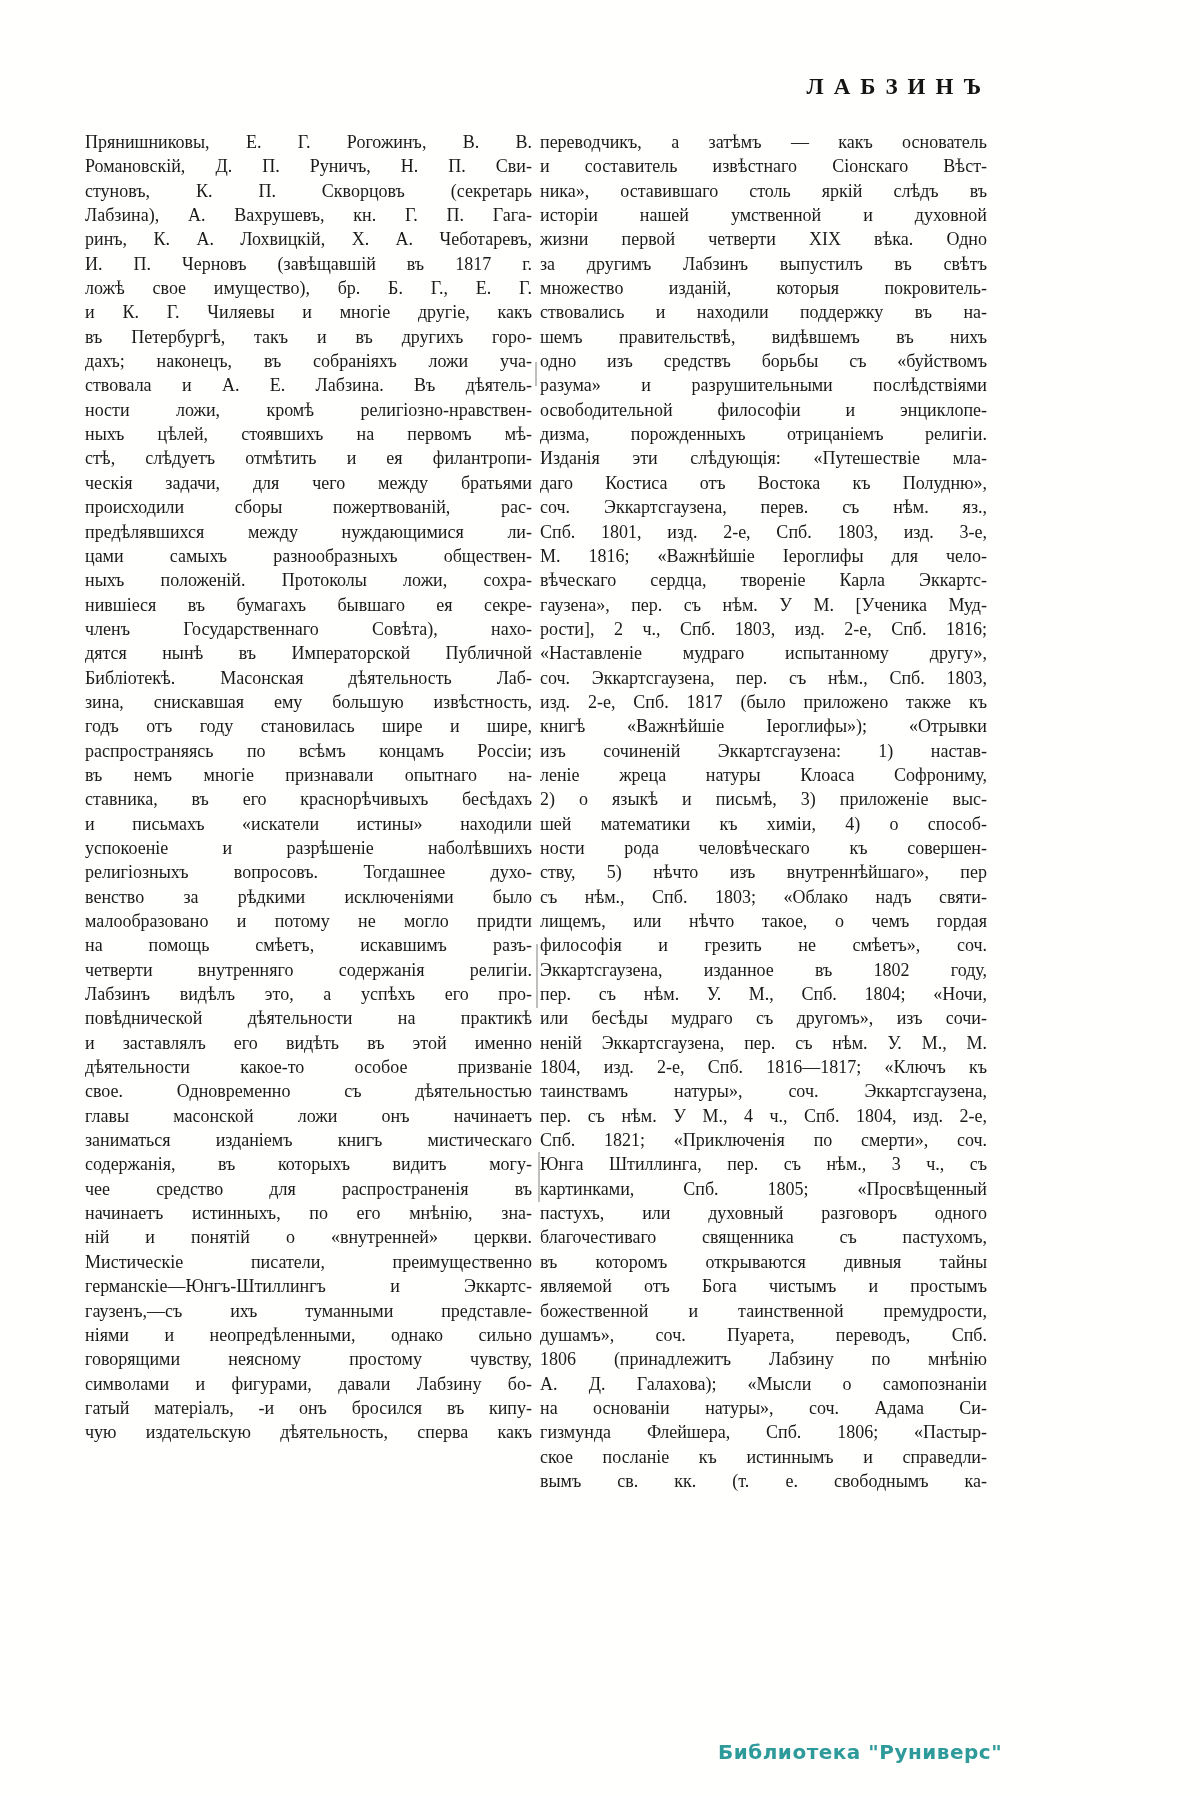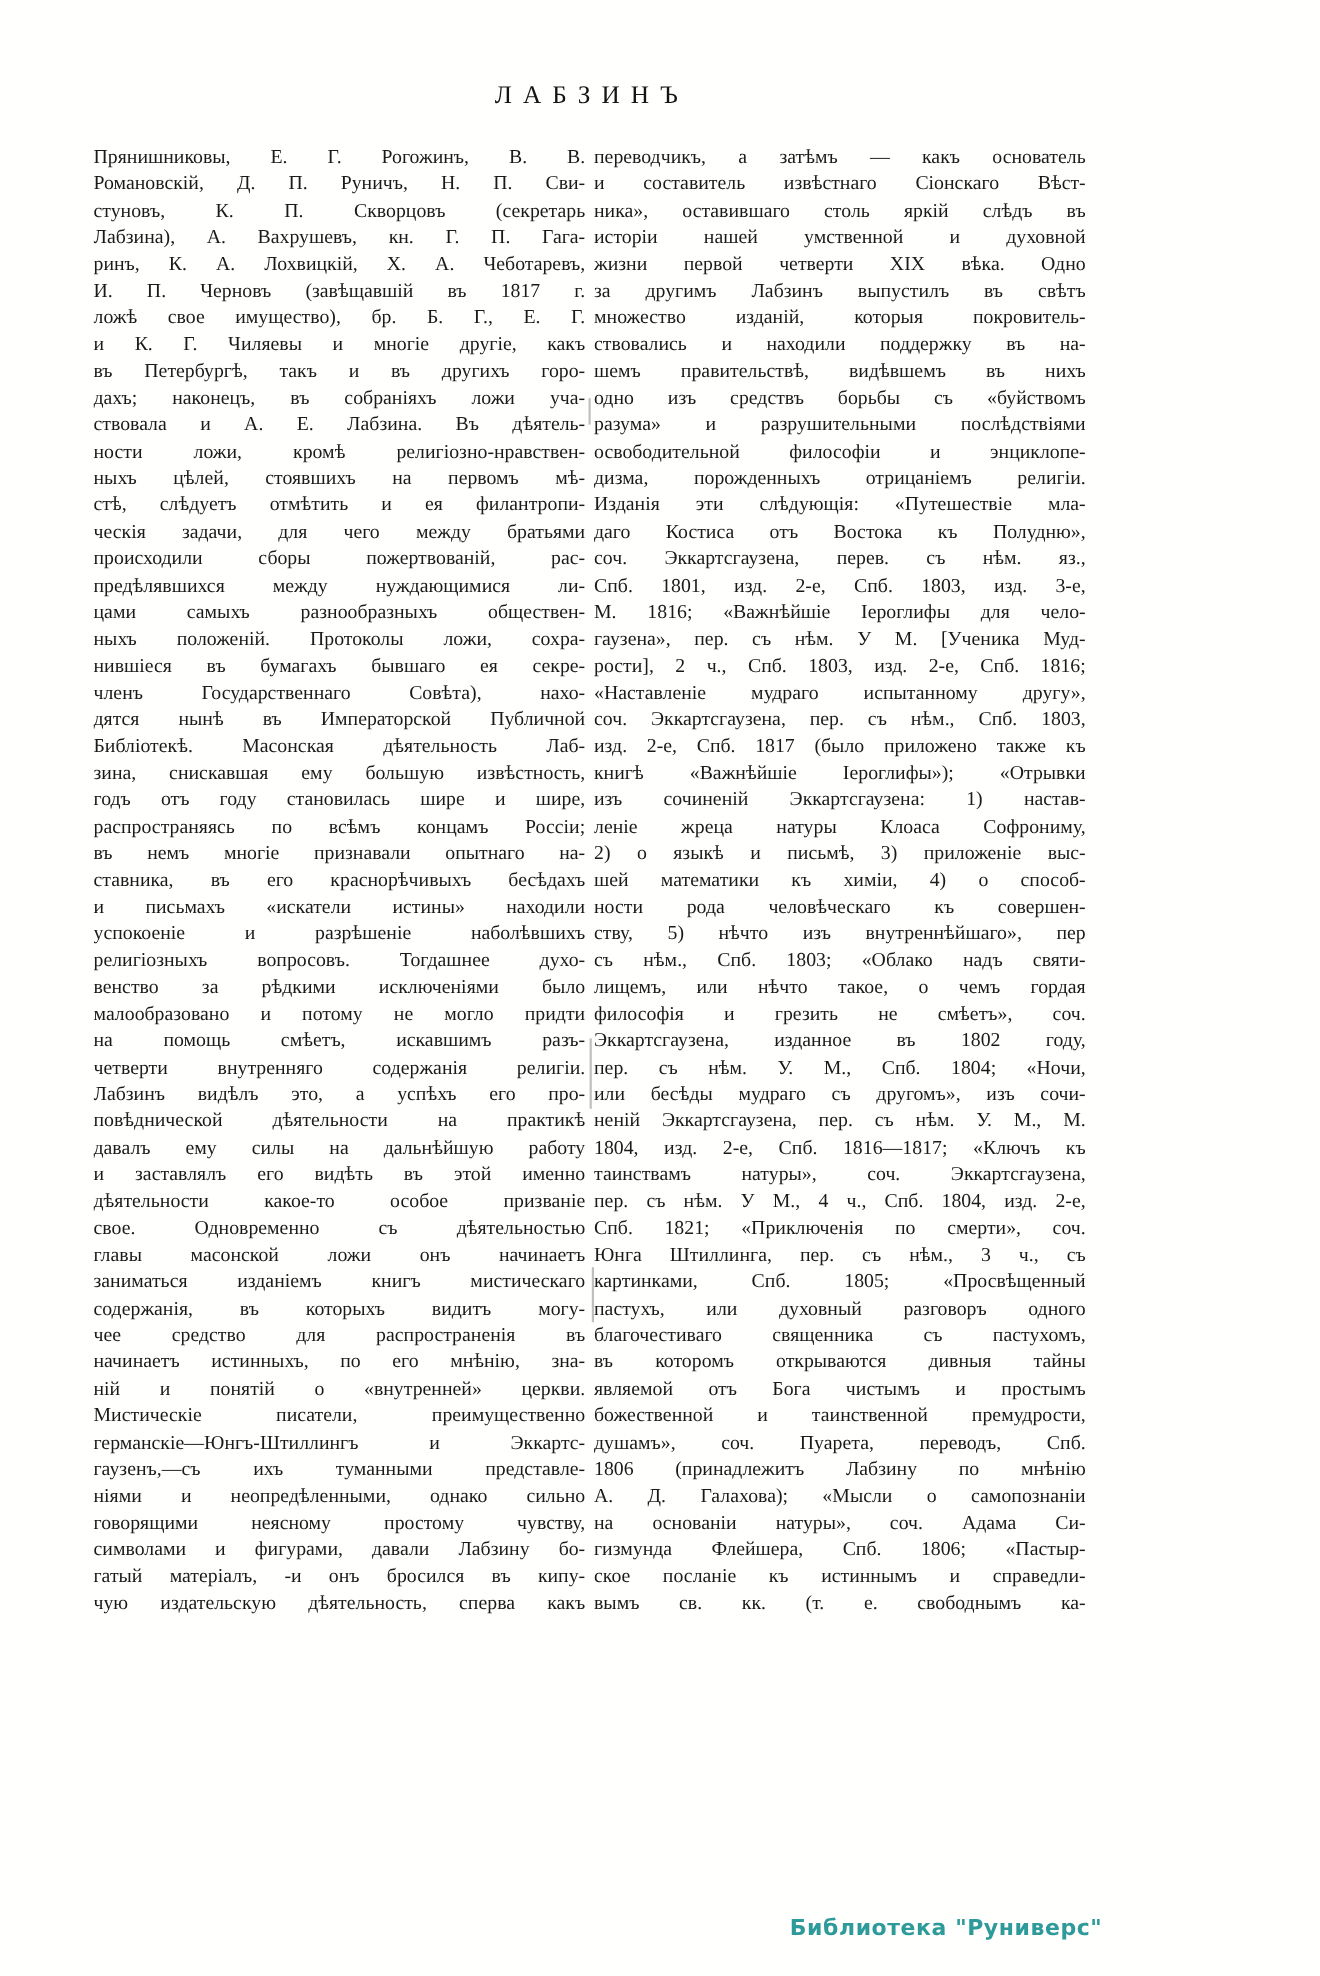--- a/index.html
+++ b/index.html
@@ -10,23 +10,23 @@
     background: #fffffe;
     font-family: "Liberation Serif", serif;
     color: #161616;
     overflow: hidden;
   }
   .page-header {
     position: absolute;
     top: 74px;
     left: 85px;
     width: 906px;
-    text-align: center;
+    text-align: right;
     font-size: 23px;
-    font-weight: 400;
+    font-weight: 700;
     letter-spacing: 10px;
     color: #141414;
   }
   .columns {
     position: absolute;
     top: 130px;
     left: 85px;
     width: 910px;
     display: flex;
     gap: 8px;
@@ -100,21 +100,20 @@
         <div class="text-line">ставника, въ его краснорѣчивыхъ бесѣдахъ</div>
         <div class="text-line">и письмахъ «искатели истины» находили</div>
         <div class="text-line">успокоеніе и разрѣшеніе наболѣвшихъ</div>
         <div class="text-line">религіозныхъ вопросовъ. Тогдашнее духо-</div>
         <div class="text-line">венство за рѣдкими исключеніями было</div>
         <div class="text-line">малообразовано и потому не могло придти</div>
         <div class="text-line">на помощь смѣетъ, искавшимъ разъ-</div>
         <div class="text-line">четверти внутренняго содержанія религіи.</div>
         <div class="text-line">Лабзинъ видѣлъ это, а успѣхъ его про-</div>
         <div class="text-line">повѣднической дѣятельности на практикѣ</div>
-        <div class="text-line">давалъ ему силы на дальнѣйшую работу</div>
         <div class="text-line">и заставлялъ его видѣть въ этой именно</div>
         <div class="text-line">дѣятельности какое-то особое призваніе</div>
         <div class="text-line">свое. Одновременно съ дѣятельностью</div>
         <div class="text-line">главы масонской ложи онъ начинаетъ</div>
         <div class="text-line">заниматься изданіемъ книгъ мистическаго</div>
         <div class="text-line">содержанія, въ которыхъ видитъ могу-</div>
         <div class="text-line">чее средство для распространенія въ</div>
         <div class="text-line">начинаетъ истинныхъ, по его мнѣнію, зна-</div>
         <div class="text-line">ній и понятій о «внутренней» церкви.</div>
         <div class="text-line">Мистическіе писатели, преимущественно</div>
@@ -138,20 +137,21 @@
         <div class="text-line">шемъ правительствѣ, видѣвшемъ въ нихъ</div>
         <div class="text-line">одно изъ средствъ борьбы съ «буйствомъ</div>
         <div class="text-line">разума» и разрушительными послѣдствіями</div>
         <div class="text-line">освободительной философіи и энциклопе-</div>
         <div class="text-line">дизма, порожденныхъ отрицаніемъ религіи.</div>
         <div class="text-line">Изданія эти слѣдующія: «Путешествіе мла-</div>
         <div class="text-line">даго Костиса отъ Востока къ Полудню»,</div>
         <div class="text-line">соч. Эккартсгаузена, перев. съ нѣм. яз.,</div>
         <div class="text-line">Спб. 1801, изд. 2-е, Спб. 1803, изд. 3-е,</div>
         <div class="text-line">М. 1816; «Важнѣйшіе Іероглифы для чело-</div>
+        <div class="text-line">вѣческаго сердца, твореніе Карла Эккартс-</div>
         <div class="text-line">гаузена», пер. съ нѣм. У М. [Ученика Муд-</div>
         <div class="text-line">рости], 2 ч., Спб. 1803, изд. 2-е, Спб. 1816;</div>
         <div class="text-line">«Наставленіе мудраго испытанному другу»,</div>
         <div class="text-line">соч. Эккартсгаузена, пер. съ нѣм., Спб. 1803,</div>
         <div class="text-line">изд. 2-е, Спб. 1817 (было приложено также къ</div>
         <div class="text-line">книгѣ «Важнѣйшіе Іероглифы»); «Отрывки</div>
         <div class="text-line">изъ сочиненій Эккартсгаузена: 1) настав-</div>
         <div class="text-line">леніе жреца натуры Клоаса Софрониму,</div>
         <div class="text-line">2) о языкѣ и письмѣ, 3) приложеніе выс-</div>
         <div class="text-line">шей математики къ химіи, 4) о способ-</div>

